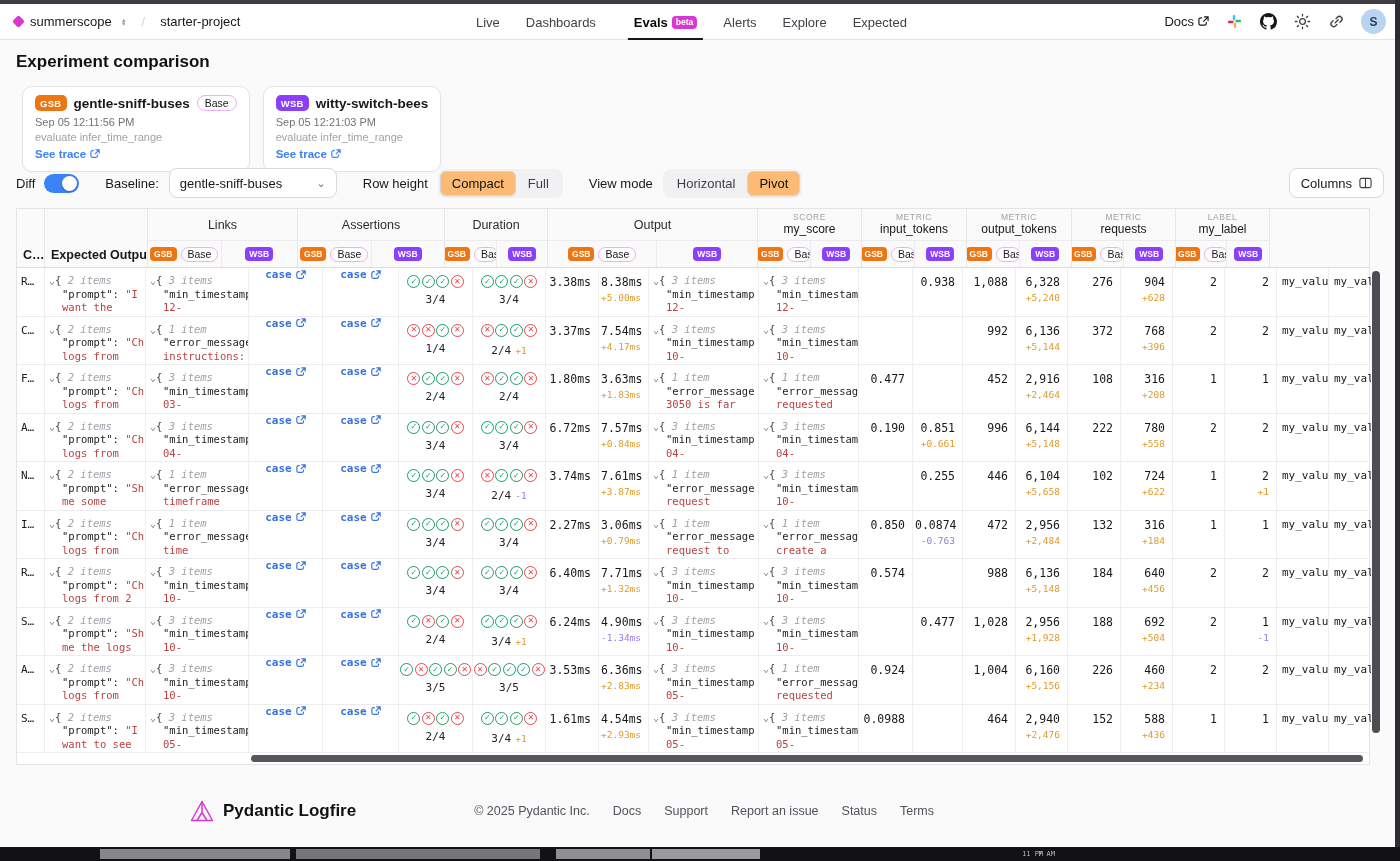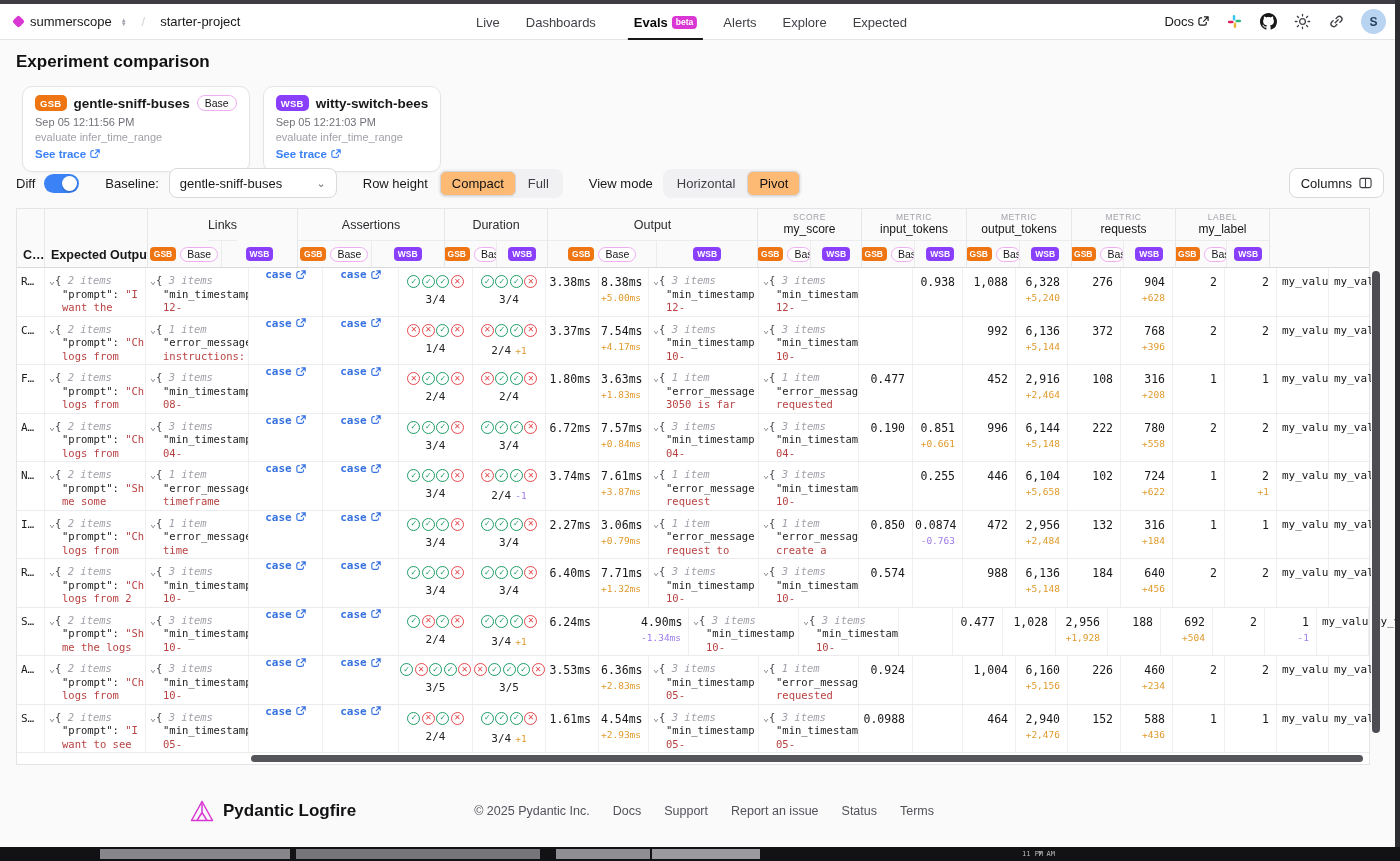--- a/index.html
+++ b/index.html
@@ -243,21 +243,21 @@
       </svg>
   </span>
 </div>
 
 <div class="table-wrap">
   <div class="thead" id="t-head">
       <div class="hcell-left">
         <div class="hlabel" style="width: 28px;">C…</div>
         <div class="hlabel" style="width: 103px;">Expected Output</div>
       </div>
-      <div class="hgroup" style="width: 150px; align-items: center;">
+      <div class="hgroup" style="width: 150px;">
         <div class="hgroup-top">
           <div class="hgroup-label">Links</div>
         </div>
         <div class="hgroup-bot">
           <div class="hsub" style="width: 74px;">
             <span class="mini-badge gsb-bg">GSB</span>
             <span class="pill">Base</span>
           </div>
           <div class="hsub" style="width: 76px;">
             <span class="mini-badge wsb-bg">WSB</span>
@@ -577,21 +577,21 @@
       <div class="trow">
         <div class="cell case-cell" style="width: 28px;">F…</div>
         <div class="cell json-cell" style="width: 101px;">
           <div class="j1"><span class="chev">⌄</span><span class="brace">{ </span><span>2 items</span></div>
           <div class="j2"><span>"prompt": </span><span class="jr">"Ch</span></div>
           <div class="j2 jr">logs from</div>
         </div>
         <div class="cell json-cell" style="width: 103px;">
           <div class="j1"><span class="chev">⌄</span><span class="brace">{ </span><span>3 items</span></div>
           <div class="j2"><span>"min_timestamp</span></div>
-          <div class="j2 jr">08-</div>
+          <div class="j2 jr">03-</div>
         </div>
         <div class="cell link-cell" style="width: 74px;">
           <span class="caselink">
             <span>case</span>
             <svg class="ic" width="10" height="10" viewBox="0 0 12 12" fill="none" stroke="#3772e0" stroke-width="1.4">
               <path d="M4.5 2H2.8C1.8 2 1 2.8 1 3.8v4.4C1 9.2 1.8 10 2.8 10h4.4c1 0 1.8-.8 1.8-1.8V6.5"></path>
               <path d="M6.5 1H11v4.5M10.8 1.2 5.8 6.2"></path>
             </svg>
           </span>
         </div>
@@ -1111,21 +1111,21 @@
             <span class="ci bad">✕</span>
           </div>
           <div class="fraction">
             <span>3/4</span>
             <span class="diff up">+1</span>
           </div>
         </div>
         <div class="cell num-cell" style="width: 53px;">
           <div>6.24ms</div>
         </div>
-        <div class="cell num-cell" style="width: 50px; margin-left: 40px;">
+        <div class="cell num-cell" style="width: 50px;">
           <div>4.90ms</div>
           <div class="diff down">-1.34ms</div>
         </div>
         <div class="cell json-cell" style="width: 110px;">
           <div class="j1"><span class="chev">⌄</span><span class="brace">{ </span><span>3 items</span></div>
           <div class="j2"><span>"min_timestamp</span></div>
           <div class="j2 jr">10-</div>
         </div>
         <div class="cell json-cell" style="width: 100px;">
           <div class="j1"><span class="chev">⌄</span><span class="brace">{ </span><span>3 items</span></div>

